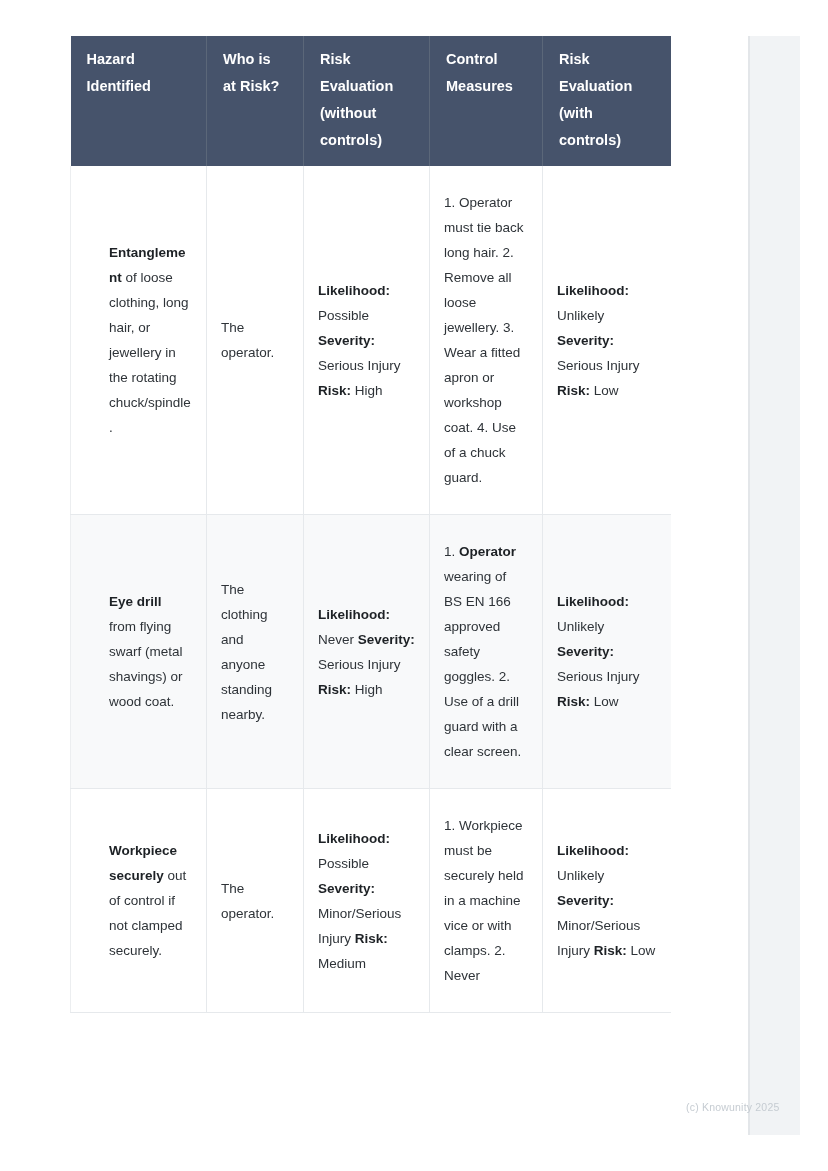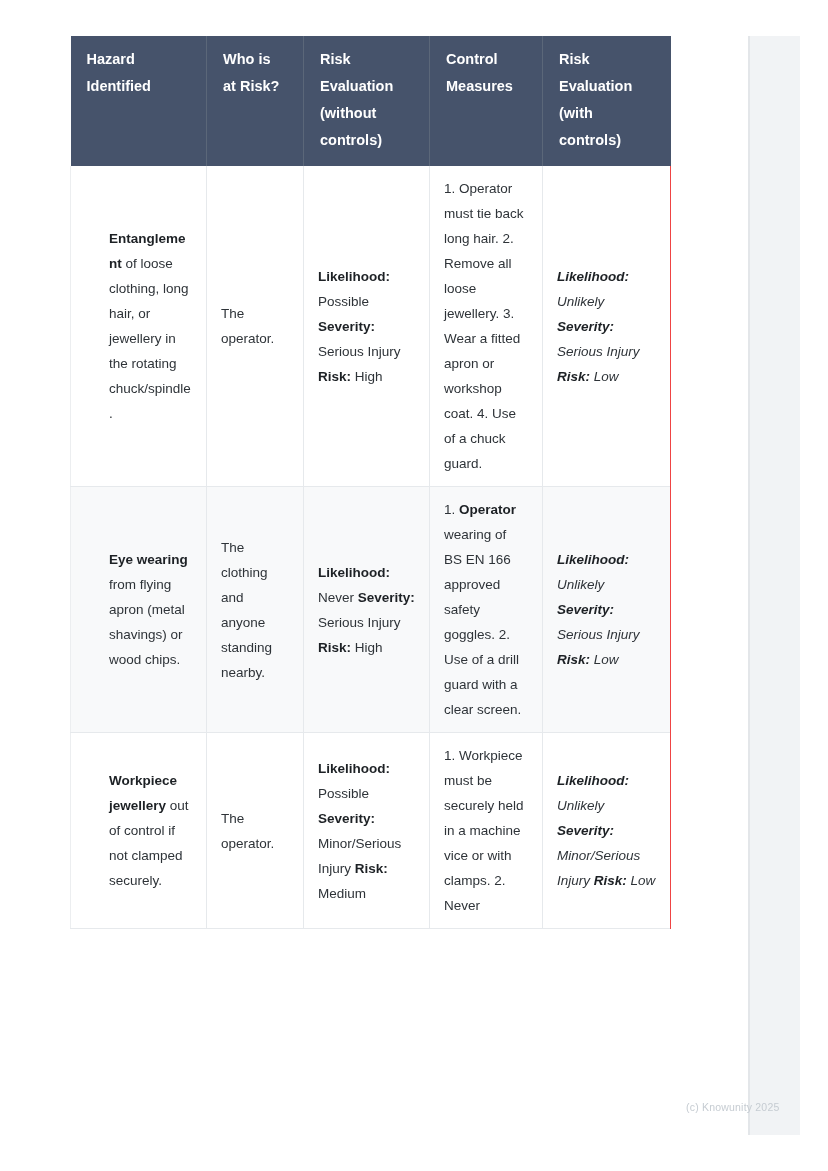--- a/index.html
+++ b/index.html
@@ -67,27 +67,27 @@
     height: 128px;
   }
   thead th:last-child { border-right: none; margin-left: 22px; }
 
   tbody td {
     font-size: 13.5px;
     line-height: 25px;
     color: #2e3338;
     vertical-align: middle;
     text-align: left;
-    padding: 10px 14px;
+    padding: 24px 14px;
     border-right: 1px solid #e6e9ec;
     border-bottom: 1px solid #e6e9ec;
     background: #ffffff;
     word-wrap: break-word;
   }
-  tbody td:last-child { border-right: 4px solid #ef4444; font-style: italic; }
+  tbody td:last-child { border-right: 1px solid #ef4444; }
   tbody td:first-child { border-left: 1px solid #eceef0; }
 
   tbody tr.alt td { background: #f8f9fa; }
 
   tbody td b, tbody td strong { font-weight: bold; color: #1d2125; }
 
   .cell-block { display: block; margin-left: 24px; }
 
   
   #watermark {
@@ -147,21 +147,21 @@
             <span>Unlikely</span>
             <b>Severity:</b>
             <span>Serious Injury</span>
             <b>Risk:</b>
             <span>Low</span>
           </td>
         </tr>
 
         <tr class="alt">
           <td>
-            <span class="cell-block"><b>Eye wearing</b><span> from flying apron (metal shavings) or wood chips.</span></span>
+            <span class="cell-block"><b>Eye drill</b><span> from flying swarf (metal shavings) or wood coat.</span></span>
           </td>
           <td>The clothing and anyone standing nearby.</td>
           <td>
             <b>Likelihood:</b>
             <span>Never</span>
             <b>Severity:</b>
             <span>Serious Injury</span>
             <b>Risk:</b>
             <span>High</span>
           </td>
@@ -173,21 +173,21 @@
             <span>Unlikely</span>
             <b>Severity:</b>
             <span>Serious Injury</span>
             <b>Risk:</b>
             <span>Low</span>
           </td>
         </tr>
 
         <tr>
           <td>
-            <span class="cell-block"><b>Workpiece jewellery</b><span> out of control if not clamped securely.</span></span>
+            <span class="cell-block"><b>Workpiece securely</b><span> out of control if not clamped securely.</span></span>
           </td>
           <td>The operator.</td>
           <td>
             <b>Likelihood:</b>
             <span>Possible</span>
             <b>Severity:</b>
             <span>Minor/Serious Injury</span>
             <b>Risk:</b>
             <span>Medium</span>
           </td>

